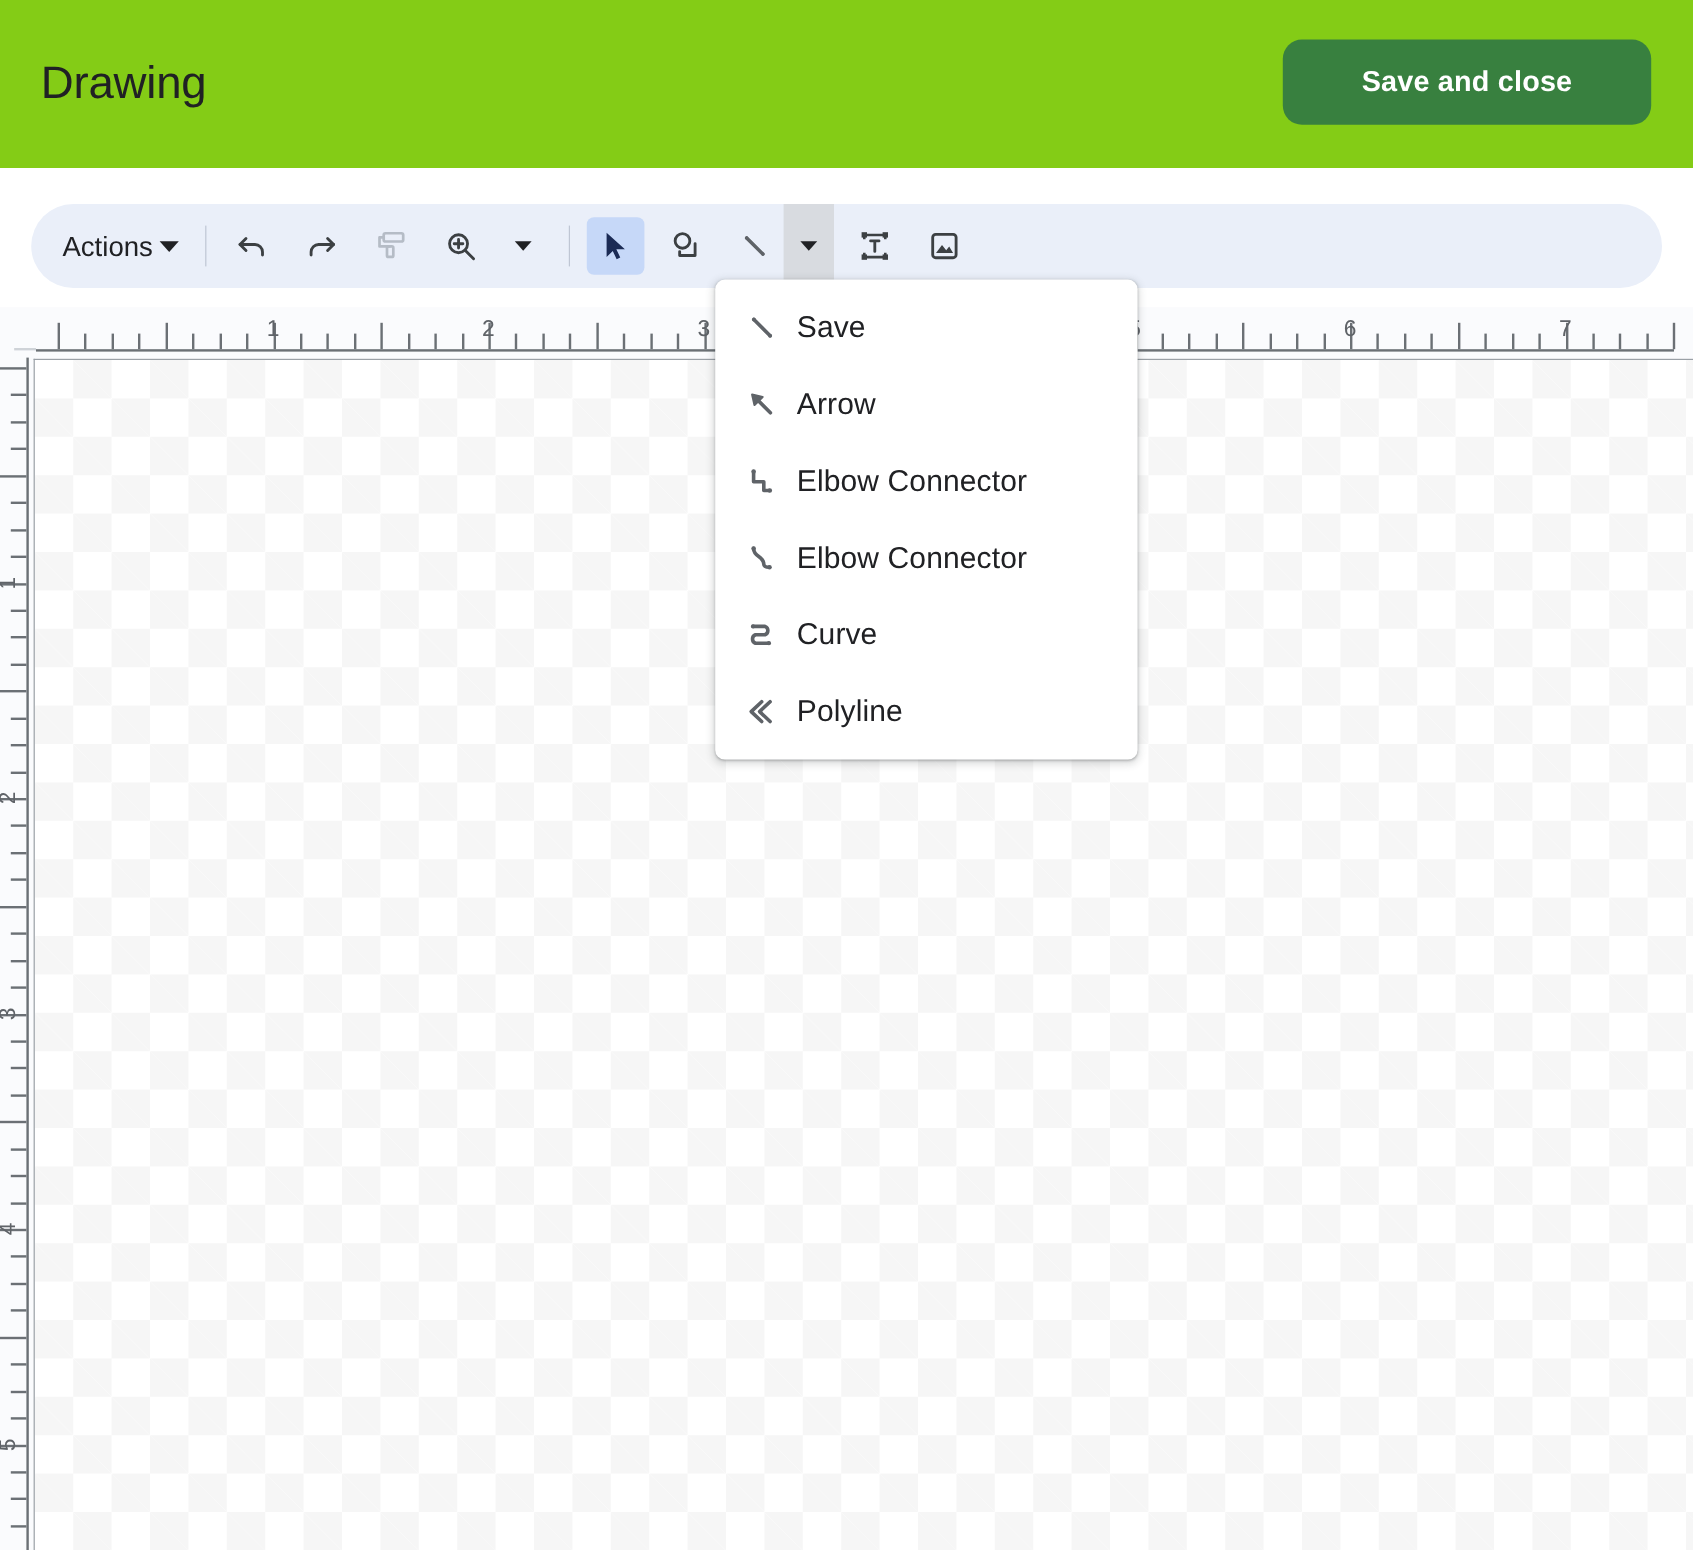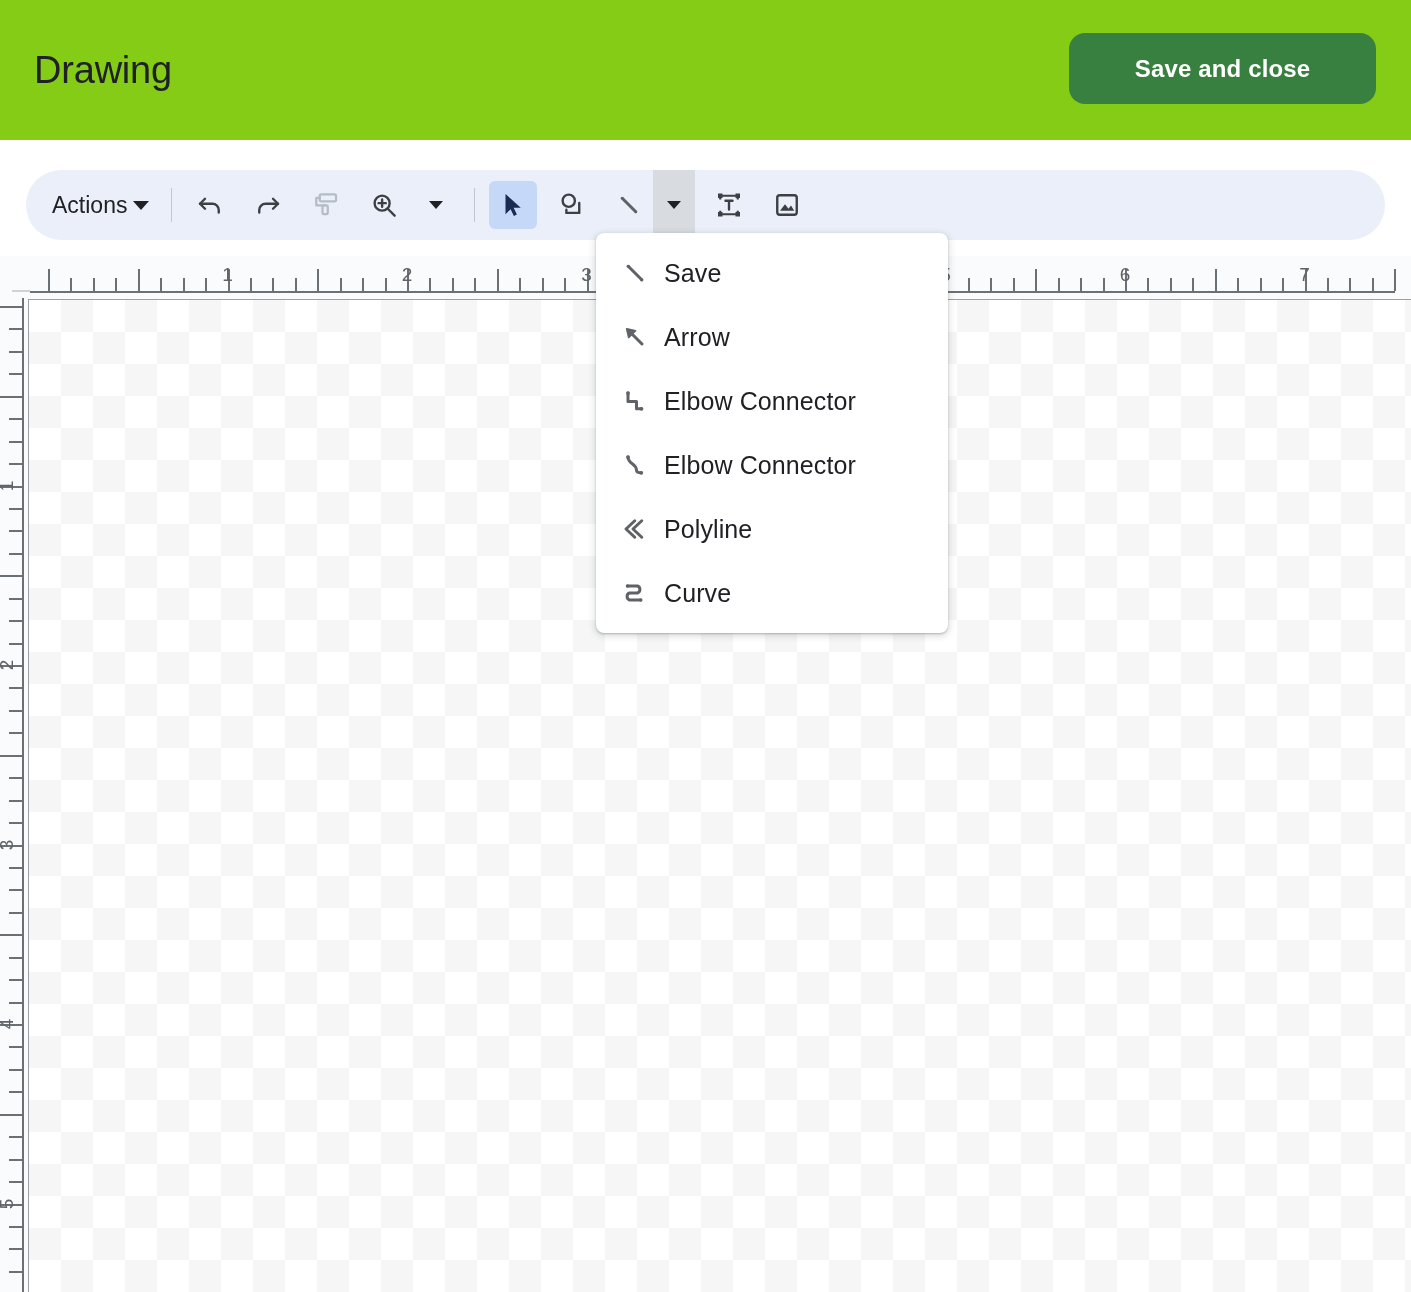--- a/index.html
+++ b/index.html
@@ -495,32 +495,32 @@
         <circle cx="6.4" cy="5.6" r="1.5" fill="#5f6368" stroke="none"></circle>
         <circle cx="17.0" cy="18.2" r="1.5" fill="#5f6368" stroke="none"></circle>
       </svg>
     </span>
     <span class="mi-label">Elbow Connector</span>
   </div>
 
   <div class="menu-item">
     <span class="mi-icon">
       <svg width="30" height="30" viewBox="0 0 24 24" fill="none" stroke="#5f6368" stroke-width="2.4" stroke-linecap="round" stroke-linejoin="round">
-        <path d="M17.4 5.4 L10.4 12.0 L17.4 18.6"></path>
-        <path d="M11.8 5.4 L4.8 12.0 L11.8 18.6"></path>
-      </svg>
-    </span>
-    <span class="mi-label">Polyline</span>
-  </div>
-
-  <div class="menu-item">
-    <span class="mi-icon">
-      <svg width="30" height="30" viewBox="0 0 24 24" fill="none" stroke="#5f6368" stroke-width="2.4" stroke-linecap="round" stroke-linejoin="round">
         <path d="M6.0 6.4 H14.0 a3.0 3.0 0 0 1 0 5.6 H7.6 a3.0 3.0 0 0 0 0 5.6 H16.6"></path>
         <circle cx="6.0" cy="6.4" r="1.4" fill="#5f6368" stroke="none"></circle>
         <circle cx="16.6" cy="17.6" r="1.4" fill="#5f6368" stroke="none"></circle>
       </svg>
     </span>
     <span class="mi-label">Curve</span>
   </div>
 
+  <div class="menu-item">
+    <span class="mi-icon">
+      <svg width="30" height="30" viewBox="0 0 24 24" fill="none" stroke="#5f6368" stroke-width="2.4" stroke-linecap="round" stroke-linejoin="round">
+        <path d="M17.4 5.4 L10.4 12.0 L17.4 18.6"></path>
+        <path d="M11.8 5.4 L4.8 12.0 L11.8 18.6"></path>
+      </svg>
+    </span>
+    <span class="mi-label">Polyline</span>
+  </div>
+
 
 </div>
 
 </body></html>

